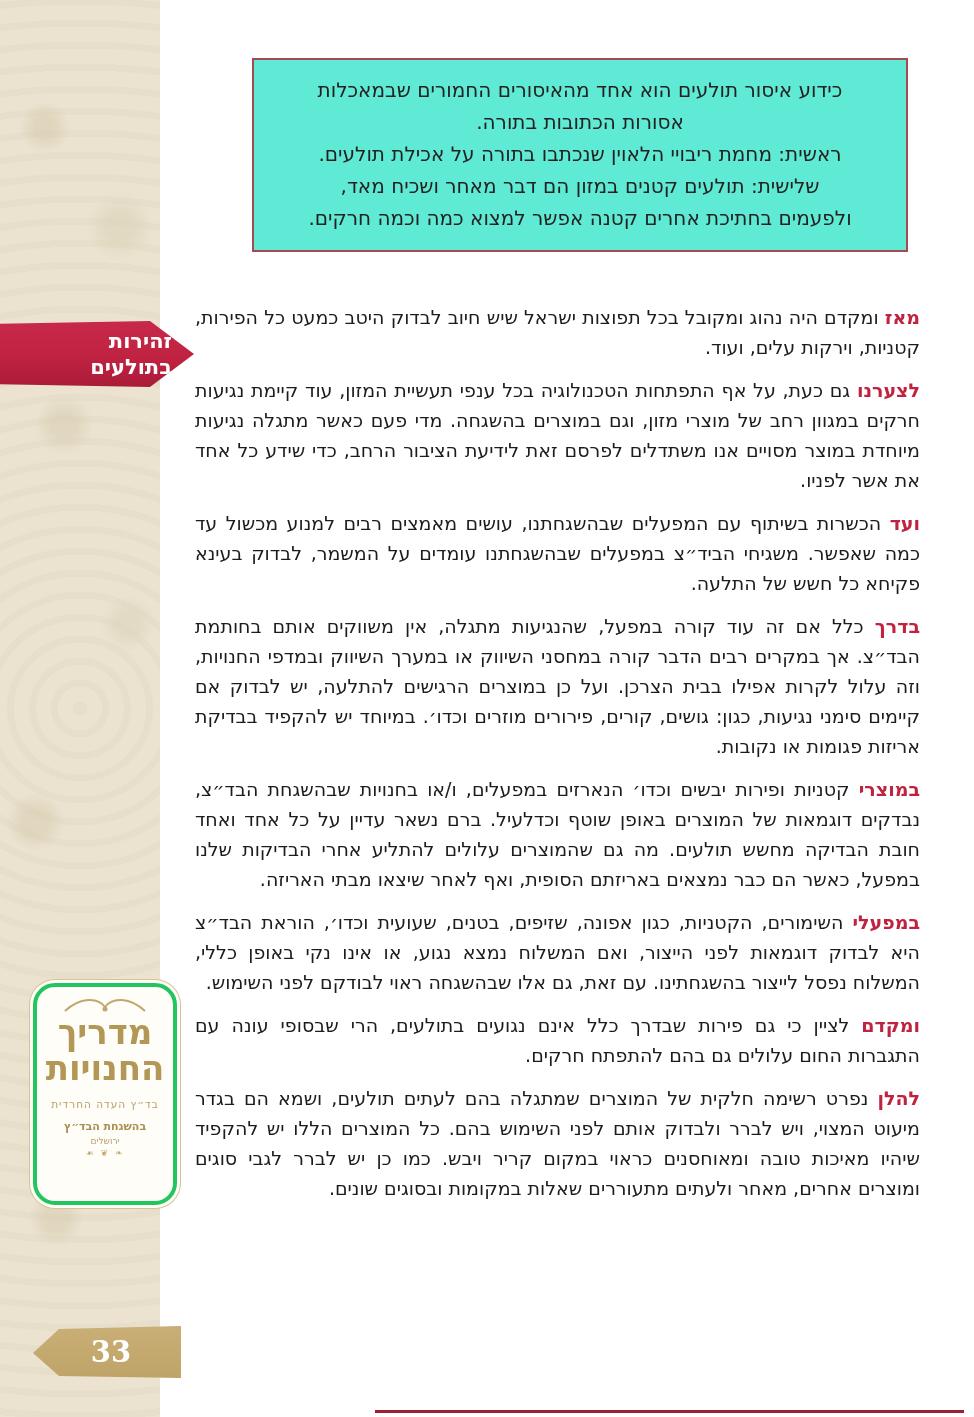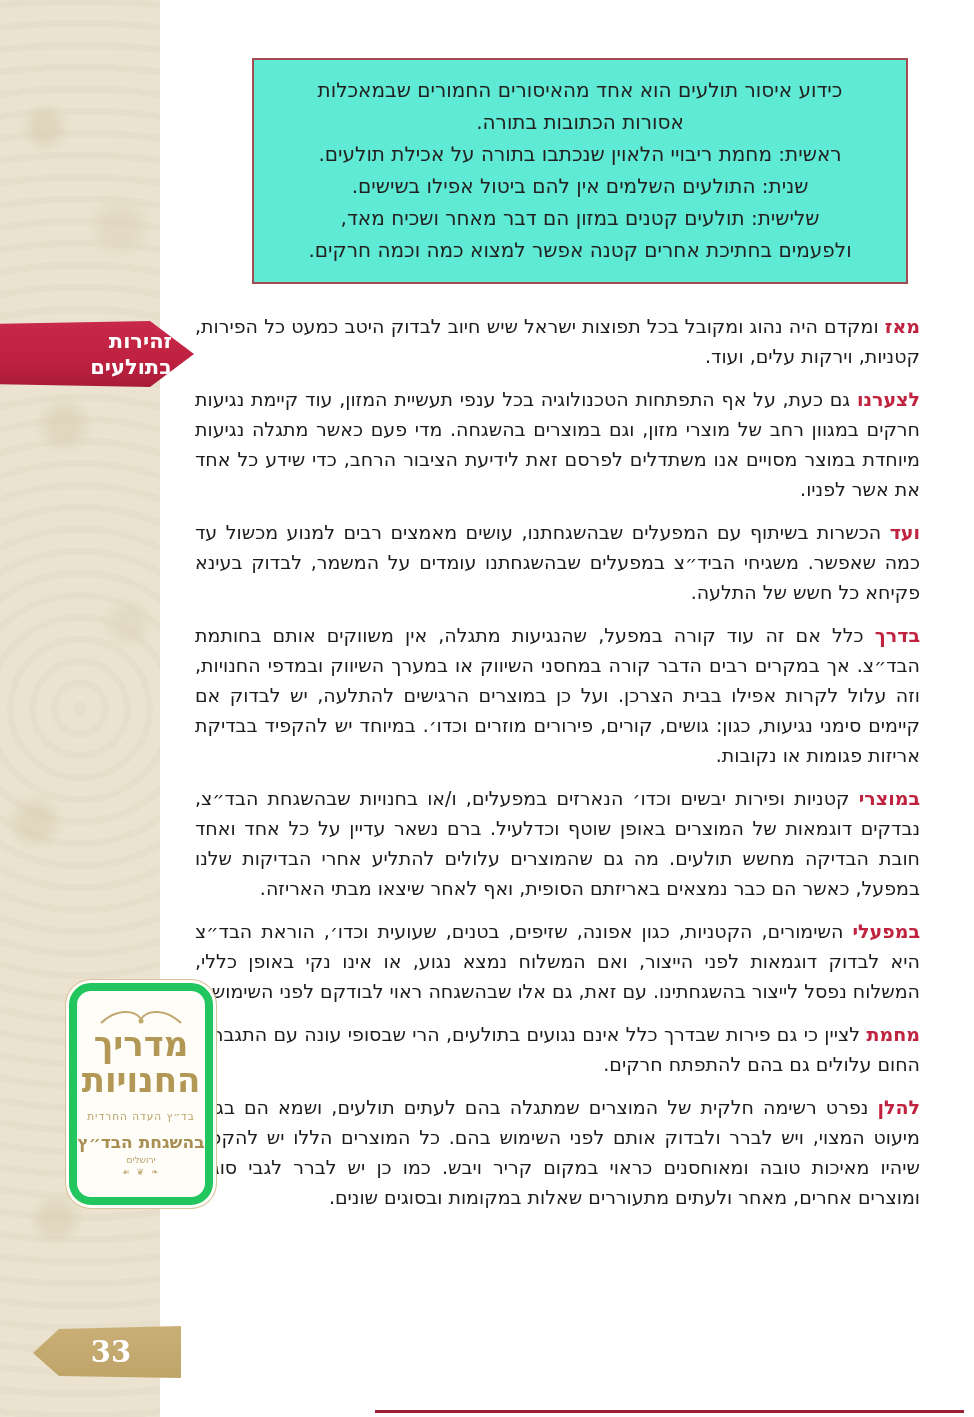--- a/index.html
+++ b/index.html
@@ -44,39 +44,39 @@
     width:150px;text-align:right;color:#ffffff;font-weight:bold;
     font-size:21px;line-height:1.25;
   }
 
   
   .content{
     position:absolute;top:302px;right:54px;left:195px;
     direction:rtl;text-align:justify;color:#1d1b1b;
     font-size:19px;line-height:1.58;
   }
-  .content p{margin:9px 0 13px 0;}
+  .content p{margin:0 0 13px 0;}
   .lead{color:#c0233f;font-weight:bold;}
 
   
   .logo{
     position:absolute;left:33px;top:983px;width:144px;height:222px;
-    background:#fffdf8;border:8px solid #22c55e;border-radius:22px;
+    background:#fffdf8;border:4px solid #22c55e;border-radius:22px;
     box-shadow:0 0 0 3px #fffdf8, 0 0 0 4px #d6c29a;
     display:flex;flex-direction:column;align-items:center;
-    padding-top:18px;box-sizing:border-box;color:#a98f54;margin-left:36px;
+    padding-top:10px;box-sizing:border-box;color:#a98f54;
   }
   .logo .flourish{margin-top:-2px;}
   .logo .t1,.logo .t2{
     font-family:"DejaVu Serif","DejaVu Sans",serif;
     font-weight:bold;font-size:34px;line-height:1.05;color:#b29755;
     text-shadow:0 1px 0 rgba(255,255,255,.8);
   }
   .logo .t3{font-size:10.5px;margin-top:12px;letter-spacing:1px;color:#b8a068;}
-  .logo .t4{font-size:17px;font-weight:bold;margin-top:10px;color:#a98f54;}
+  .logo .t4{font-size:11px;font-weight:bold;margin-top:10px;color:#a98f54;}
   .logo .t5{font-size:9px;margin-top:3px;color:#b8a068;}
   .logo .orn{font-size:9px;color:#c3ac74;margin-top:2px;letter-spacing:2px;}
 
   
   .page-num{
     position:absolute;left:33px;top:1326px;width:148px;height:52px;
     background:linear-gradient(180deg,#c9af76 0%,#bfa468 100%);
     clip-path:polygon(0 52%,26px 6%,100% 0,100% 100%,26px 96%);
     display:flex;align-items:center;justify-content:center;
     filter:drop-shadow(2px 3px 2px rgba(60,45,20,.45));
@@ -96,40 +96,39 @@
 <body>
 
 <div class="page">
 
   <div class="side-strip"></div>
 
   <div class="intro-box">
     <div>כידוע איסור תולעים הוא אחד מהאיסורים החמורים שבמאכלות</div>
     <div>אסורות הכתובות בתורה.</div>
     <div>ראשית: מחמת ריבויי הלאוין שנכתבו בתורה על אכילת תולעים.</div>
-    <div>שנית: התולעים השלמים אין להם ביטול אפילו בשישים.</div>
     <div>שלישית: תולעים קטנים במזון הם דבר מאחר ושכיח מאד,</div>
     <div>ולפעמים בחתיכת אחרים קטנה אפשר למצוא כמה וכמה חרקים.</div>
   </div>
 
   <div class="warn-ribbon">
     <div class="label">
       <span>זהירות</span><br>
       <span>בתולעים</span>
     </div>
   </div>
 
   <div class="content">
     <p><span class="lead">מאז</span> <span>ומקדם היה נהוג ומקובל בכל תפוצות ישראל שיש חיוב לבדוק היטב כמעט כל הפירות, קטניות, וירקות עלים, ועוד.</span></p>
     <p><span class="lead">לצערנו</span> <span>גם כעת, על אף התפתחות הטכנולוגיה בכל ענפי תעשיית המזון, עוד קיימת נגיעות חרקים במגוון רחב של מוצרי מזון, וגם במוצרים בהשגחה. מדי פעם כאשר מתגלה נגיעות מיוחדת במוצר מסויים אנו משתדלים לפרסם זאת לידיעת הציבור הרחב, כדי שידע כל אחד את אשר לפניו.</span></p>
     <p><span class="lead">ועד</span> <span>הכשרות בשיתוף עם המפעלים שבהשגחתנו, עושים מאמצים רבים למנוע מכשול עד כמה שאפשר. משגיחי הביד״צ במפעלים שבהשגחתנו עומדים על המשמר, לבדוק בעינא פקיחא כל חשש של התלעה.</span></p>
     <p><span class="lead">בדרך</span> <span>כלל אם זה עוד קורה במפעל, שהנגיעות מתגלה, אין משווקים אותם בחותמת הבד״צ. אך במקרים רבים הדבר קורה במחסני השיווק או במערך השיווק ובמדפי החנויות, וזה עלול לקרות אפילו בבית הצרכן. ועל כן במוצרים הרגישים להתלעה, יש לבדוק אם קיימים סימני נגיעות, כגון: גושים, קורים, פירורים מוזרים וכדו׳. במיוחד יש להקפיד בבדיקת אריזות פגומות או נקובות.</span></p>
     <p><span class="lead">במוצרי</span> <span>קטניות ופירות יבשים וכדו׳ הנארזים במפעלים, ו/או בחנויות שבהשגחת הבד״צ, נבדקים דוגמאות של המוצרים באופן שוטף וכדלעיל. ברם נשאר עדיין על כל אחד ואחד חובת הבדיקה מחשש תולעים. מה גם שהמוצרים עלולים להתליע אחרי הבדיקות שלנו במפעל, כאשר הם כבר נמצאים באריזתם הסופית, ואף לאחר שיצאו מבתי האריזה.</span></p>
     <p><span class="lead">במפעלי</span> <span>השימורים, הקטניות, כגון אפונה, שזיפים, בטנים, שעועית וכדו׳, הוראת הבד״צ היא לבדוק דוגמאות לפני הייצור, ואם המשלוח נמצא נגוע, או אינו נקי באופן כללי, המשלוח נפסל לייצור בהשגחתינו. עם זאת, גם אלו שבהשגחה ראוי לבודקם לפני השימוש.</span></p>
-    <p><span class="lead">מחמת</span> <span>לציין כי גם פירות שבדרך כלל אינם נגועים בתולעים, הרי שבסופי עונה עם התגברות החום עלולים גם בהם להתפתח חרקים.</span></p>
+    <p><span class="lead">ומקדם</span> <span>לציין כי גם פירות שבדרך כלל אינם נגועים בתולעים, הרי שבסופי עונה עם התגברות החום עלולים גם בהם להתפתח חרקים.</span></p>
     <p><span class="lead">להלן</span> <span>נפרט רשימה חלקית של המוצרים שמתגלה בהם לעתים תולעים, ושמא הם בגדר מיעוט המצוי, ויש לברר ולבדוק אותם לפני השימוש בהם. כל המוצרים הללו יש להקפיד שיהיו מאיכות טובה ומאוחסנים כראוי במקום קריר ויבש. כמו כן יש לברר לגבי סוגים ומוצרים אחרים, מאחר ולעתים מתעוררים שאלות במקומות ובסוגים שונים.</span></p>
   </div>
 
   <div class="logo">
     <svg class="flourish" width="90" height="20" viewBox="0 0 90 20">
       <path d="M5 16 C 20 2, 38 2, 45 12 C 52 2, 70 2, 85 16" fill="none" stroke="#c0a76c" stroke-width="2"></path>
       <circle cx="45" cy="14" r="2.5" fill="#c0a76c"></circle>
     </svg>
     <div class="t1">מדריך</div>
     <div class="t2">החנויות</div>

